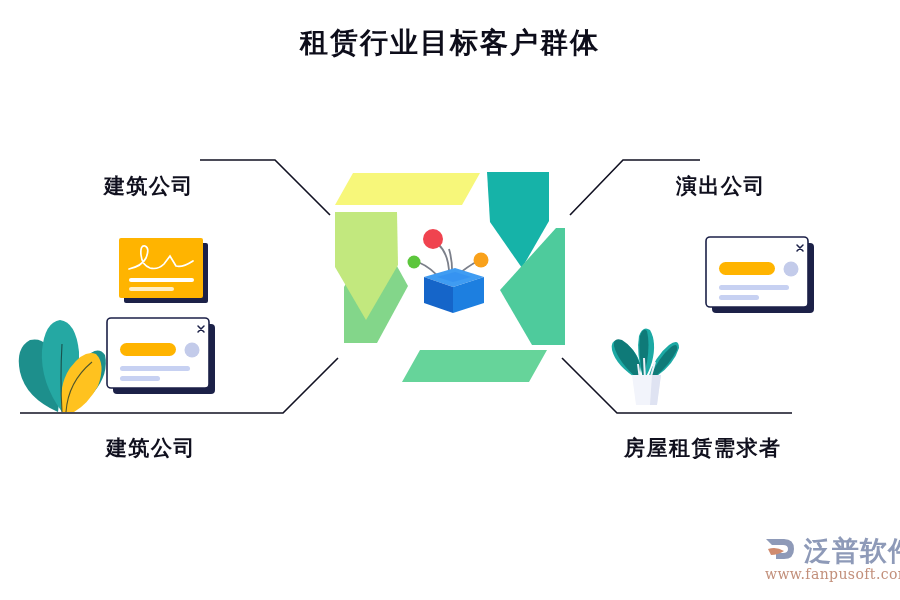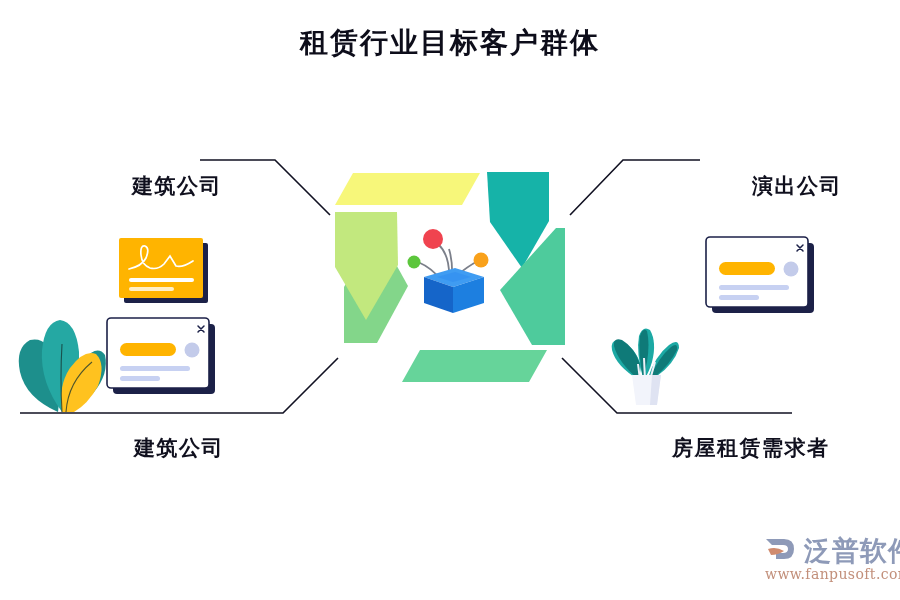--- a/index.html
+++ b/index.html
@@ -34,26 +34,25 @@
 
   
   .node-label {
     position: absolute;
     font-family: "DejaVu Serif", "Liberation Serif", serif;
     font-weight: bold;
     font-size: 21px;
     letter-spacing: 1.5px;
     color: #10101e;
     white-space: nowrap;
-    margin-left: 28px;
   }
   .label-tl { top: 172px; left: 104px; }
-  .label-tr { top: 172px; left: 724px; }
+  .label-tr { top: 172px; left: 676px; }
   .label-bl { top: 434px; left: 106px; }
-  .label-br { top: 434px; left: 644px; text-align: right; }
+  .label-br { top: 434px; left: 624px; text-align: right; }
 
   
   .layer {
     position: absolute;
     top: 0; left: 0;
     width: 900px;
     height: 600px;
   }
 
   

